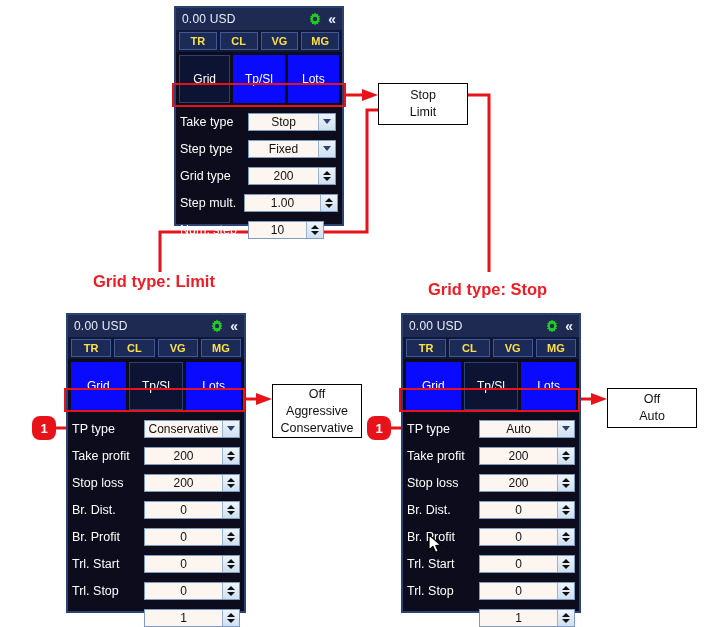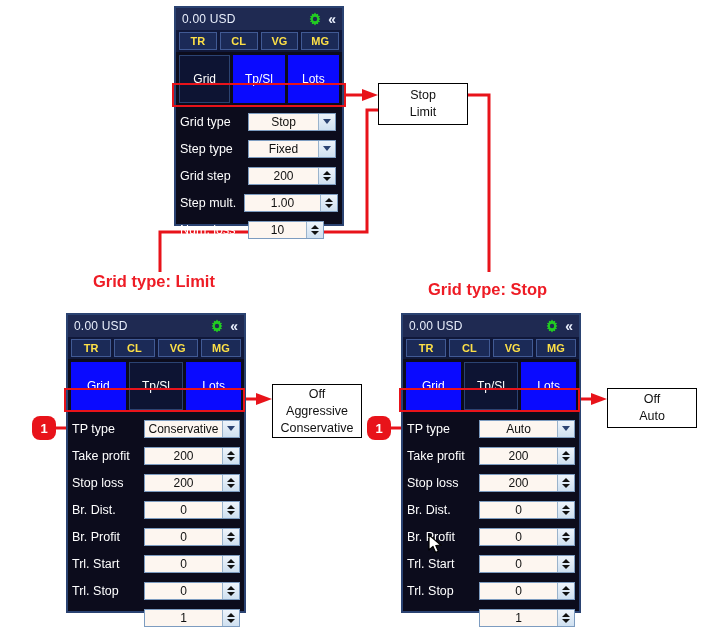--- a/index.html
+++ b/index.html
@@ -130,59 +130,59 @@
     <div class="mbtn">VG</div>
     <div class="mbtn">MG</div>
   </div>
   <div class="tab-row">
     <div class="tab active">Grid</div>
     <div class="tab idle">Tp/Sl</div>
     <div class="tab idle">Lots</div>
   </div>
   <div class="rows">
     <div class="row">
-      <div class="row-label" style="width:68px;">Grid type</div>
+      <div class="row-label" style="width:68px;">Take type</div>
       <div class="field" style="width:88px;">
         <span class="val">Stop</span>
         <span class="dd-btn">
             <i class="car"></i>
           </span>
       </div>
     </div>
     <div class="row">
       <div class="row-label" style="width:68px;">Step type</div>
       <div class="field" style="width:88px;">
         <span class="val">Fixed</span>
         <span class="dd-btn">
             <i class="car"></i>
           </span>
       </div>
     </div>
     <div class="row">
-      <div class="row-label" style="width:68px;">Grid step</div>
+      <div class="row-label" style="width:68px;">Grid type</div>
       <div class="field" style="width:88px;">
         <span class="val">200</span>
         <span class="sp-btn">
             <i class="up"></i>
             <i class="dn"></i>
           </span>
       </div>
     </div>
     <div class="row">
       <div class="row-label" style="width:68px;">Step mult.</div>
       <div class="field" style="width:100px;">
         <span class="val">1.00</span>
         <span class="sp-btn">
             <i class="up"></i>
             <i class="dn"></i>
           </span>
       </div>
     </div>
     <div class="row">
-      <div class="row-label" style="width:68px;">Num. loss</div>
+      <div class="row-label" style="width:68px;">Num. step</div>
       <div class="field" style="width:76px;">
         <span class="val">10</span>
         <span class="sp-btn">
             <i class="up"></i>
             <i class="dn"></i>
           </span>
       </div>
     </div>
   </div>
 </div>

